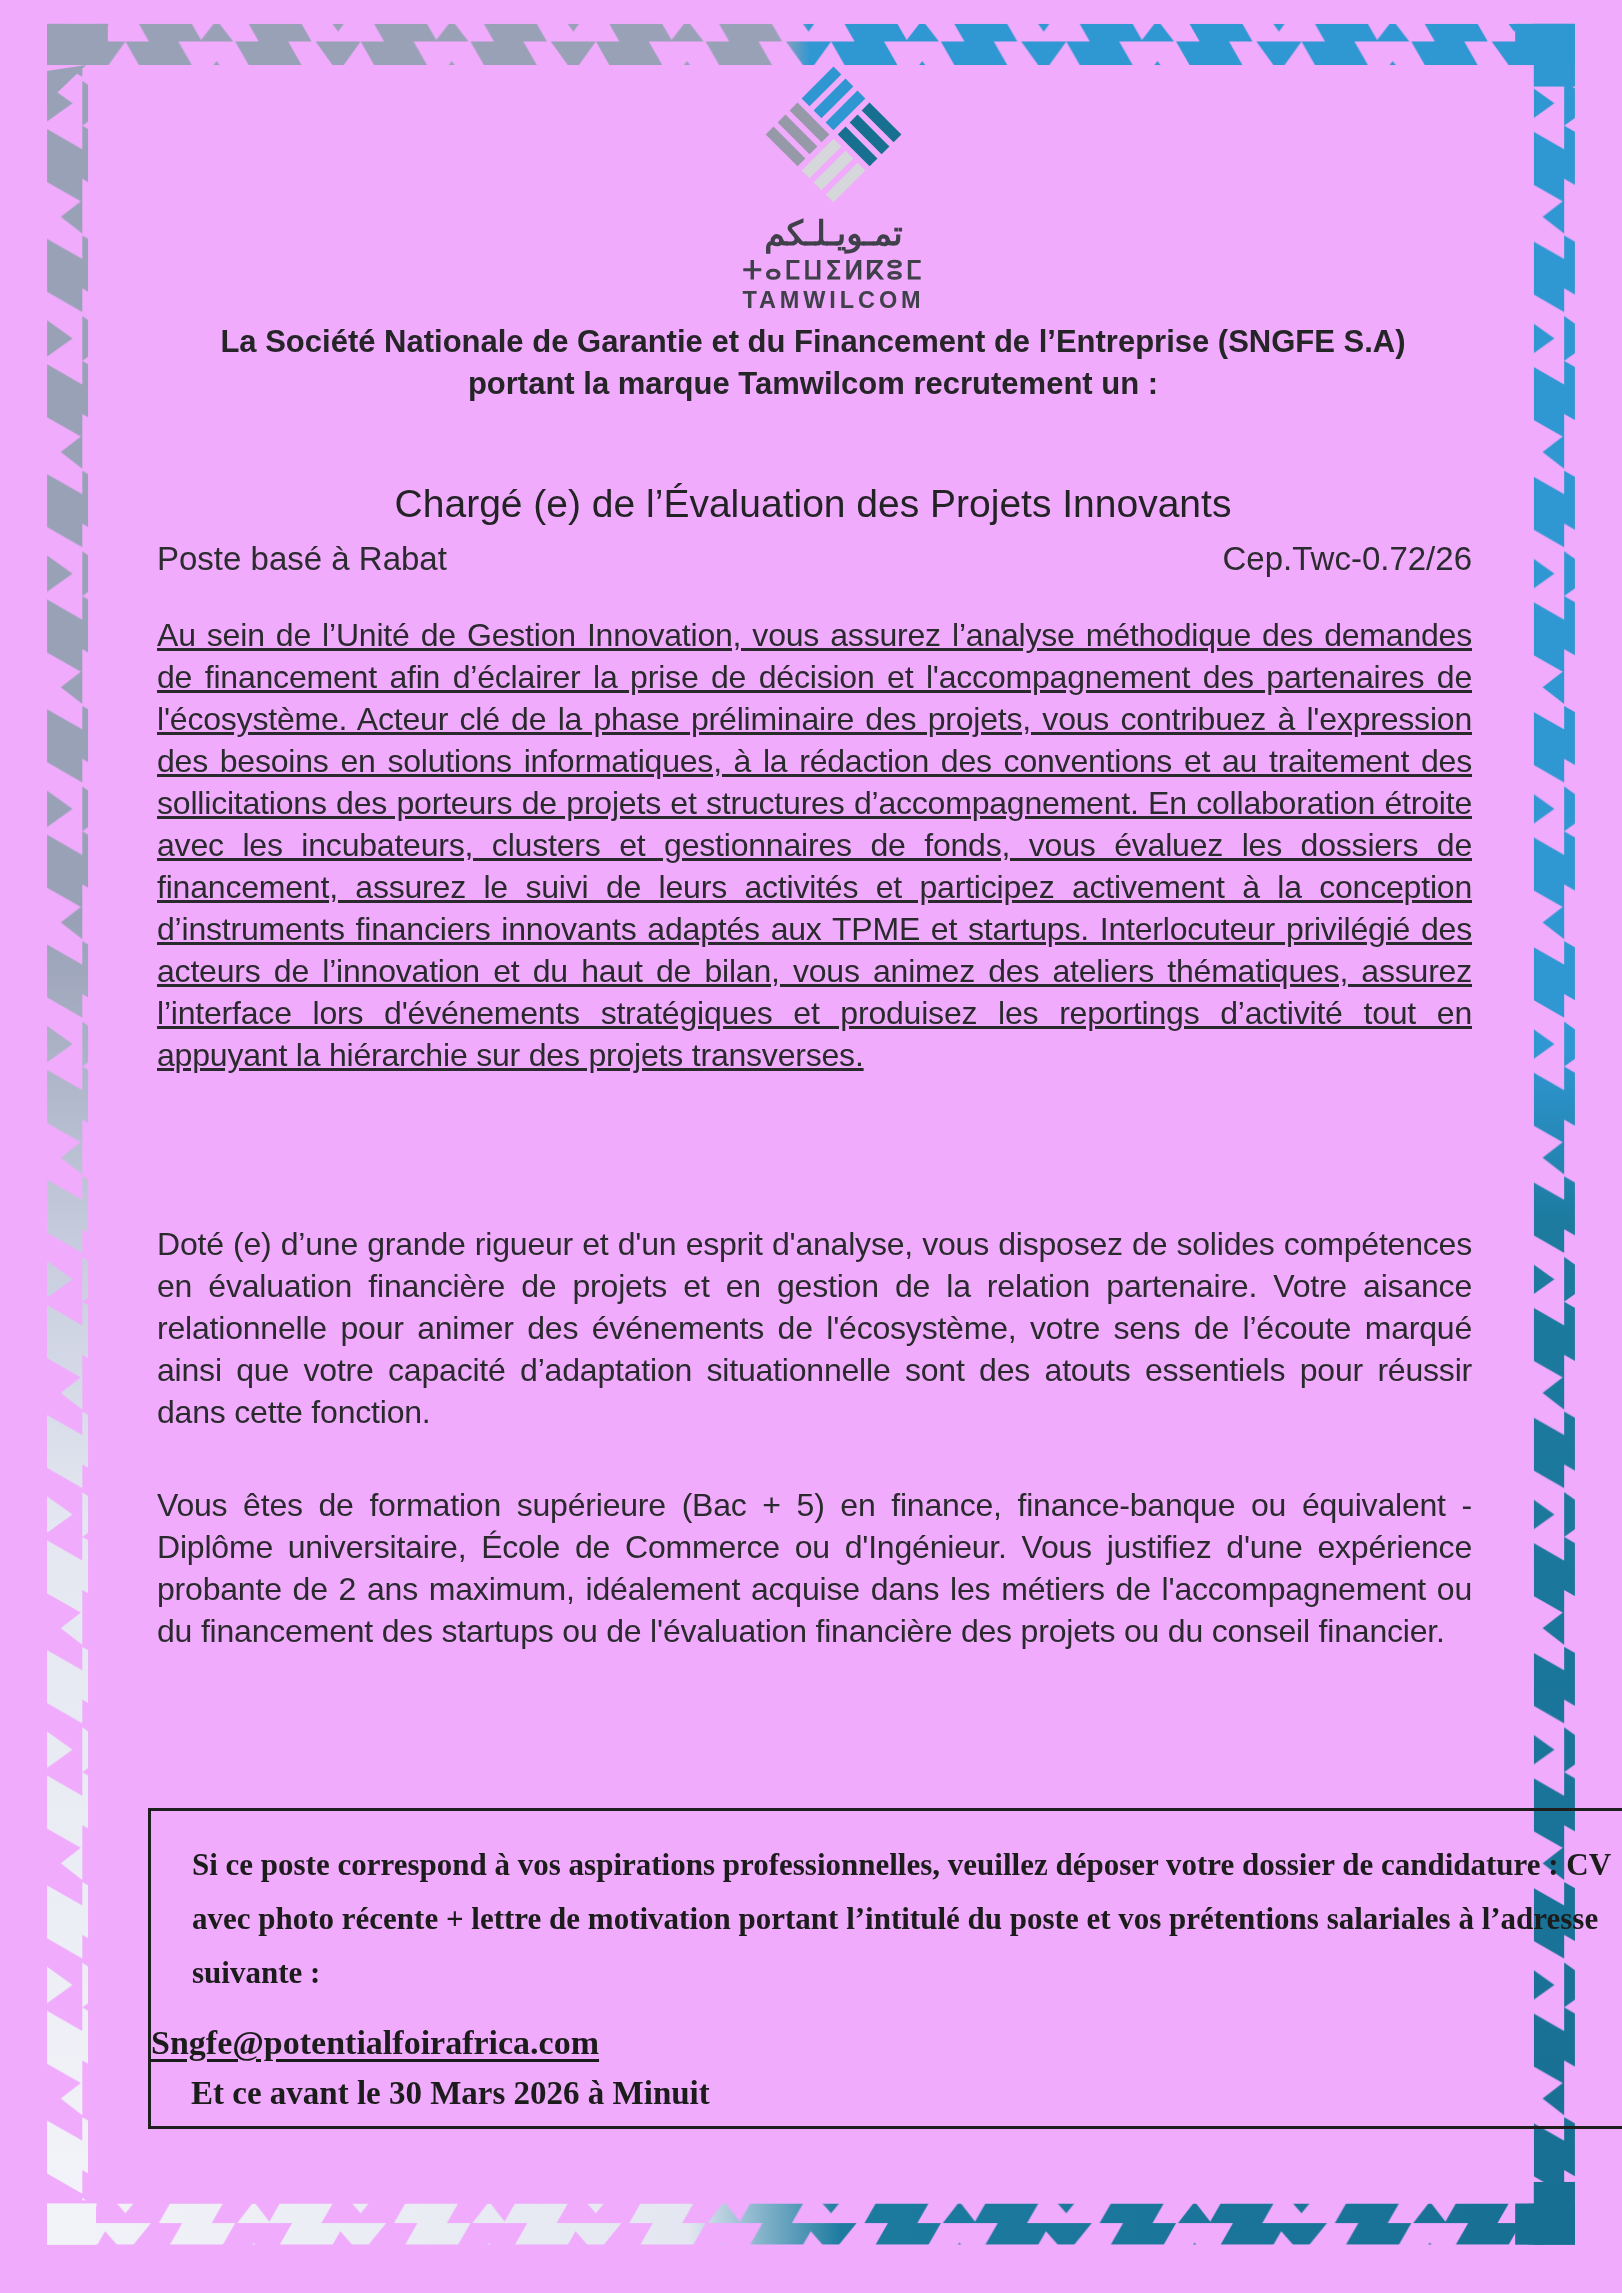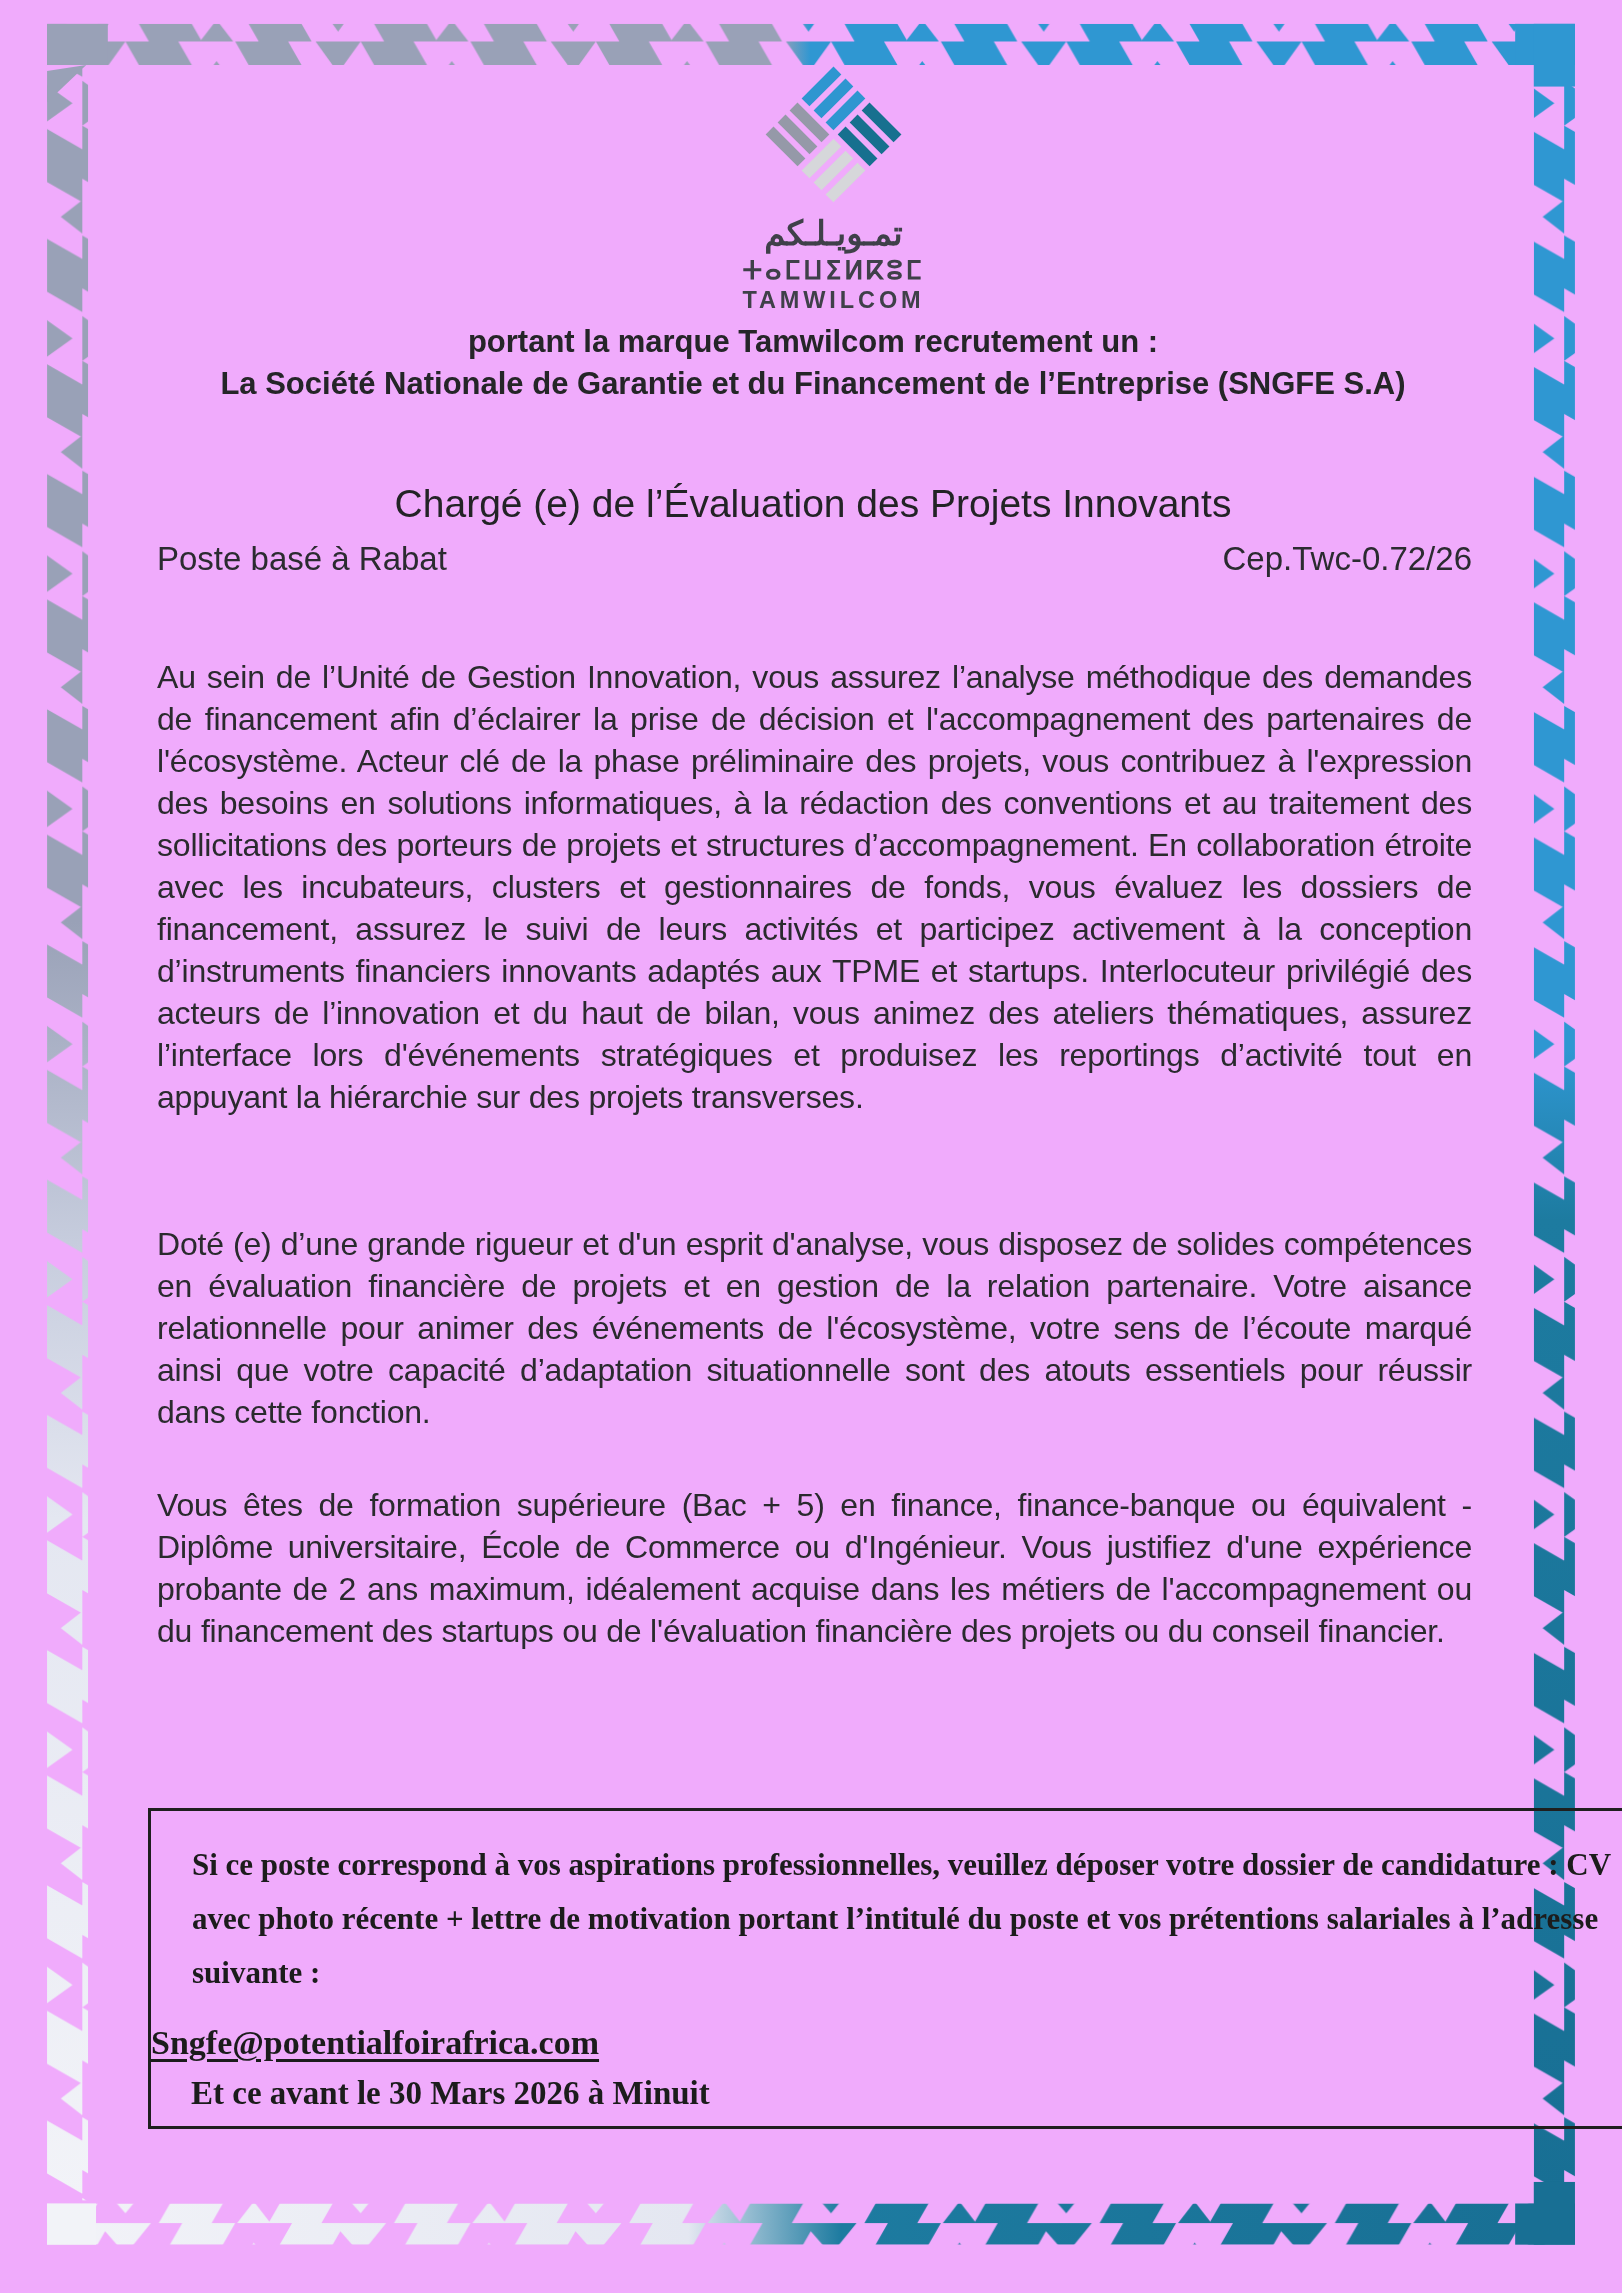--- a/index.html
+++ b/index.html
@@ -30,21 +30,21 @@
     text-align:center;font-weight:normal;font-size:39px;color:#232326;
   }
   .job-location{position:absolute;left:157px;top:540px;font-size:33px;color:#2b2b30;}
   .job-reference{position:absolute;right:150px;top:540px;font-size:33px;color:#2b2b30;}
   
   .para{
     position:absolute;left:157px;width:1315px;
     font-size:32px;line-height:42px;text-align:justify;letter-spacing:-0.2px;
     color:#2a2a2e;
   }
-  .para-1{top:656px;}
+  .para-1{top:614px;text-decoration:underline;}
   .para-2{top:1223px;}
   .para-3{top:1484px;}
   
   .app-box{
     position:absolute;left:148px;top:1808px;width:1552px;height:321px;
     border:3.9px solid #1f1f1f;box-sizing:border-box;
     font-family:"Liberation Serif", serif;color:#1c1c1c;
   }
   .app-intro{margin:27.4px 41px 0 41px;font-weight:bold;font-size:31px;line-height:54px;}
   .app-email{margin-top:23.5px;font-weight:bold;font-size:34px;text-decoration:underline;text-underline-offset:4.9px;text-decoration-thickness:2.9px;}
@@ -168,22 +168,22 @@
           <rect x="37.6" y="3" width="11.3" height="46"></rect>
         </g>
       </g>
     </svg>
     <div class="logo-arabic">تمـويـلـكم</div>
     <div class="logo-tifinagh">ⵜⴰⵎⵡⵉⵍⴽⵓⵎ</div>
     <div class="logo-latin">TAMWILCOM</div>
   </div>
 
   <div class="company-header">
+    <div>La Société Nationale de Garantie et du Financement de l’Entreprise (SNGFE S.A)</div>
     <div>portant la marque Tamwilcom recrutement un :</div>
-    <div>La Société Nationale de Garantie et du Financement de l’Entreprise (SNGFE S.A)</div>
   </div>
 
   <div class="job-title">Chargé (e) de l’Évaluation des Projets Innovants</div>
   <div class="job-location">Poste basé à Rabat</div>
   <div class="job-reference">Cep.Twc-0.72/26</div>
 
   <div class="para para-1">Au sein de l’Unité de Gestion Innovation, vous assurez l’analyse méthodique des demandes de financement afin d’éclairer la prise de décision et l'accompagnement des partenaires de l'écosystème. Acteur clé de la phase préliminaire des projets, vous contribuez à l'expression des besoins en solutions informatiques, à la rédaction des conventions et au traitement des sollicitations des porteurs de projets et structures d’accompagnement. En collaboration étroite avec les incubateurs, clusters et gestionnaires de fonds, vous évaluez les dossiers de financement, assurez le suivi de leurs activités et participez activement à la conception d’instruments financiers innovants adaptés aux TPME et startups. Interlocuteur privilégié des acteurs de l’innovation et du haut de bilan, vous animez des ateliers thématiques, assurez l’interface lors d'événements stratégiques et produisez les reportings d’activité tout en appuyant la hiérarchie sur des projets transverses.</div>
   <div class="para para-2">Doté (e) d’une grande rigueur et d'un esprit d'analyse, vous disposez de solides compétences en évaluation financière de projets et en gestion de la relation partenaire. Votre aisance relationnelle pour animer des événements de l'écosystème, votre sens de l’écoute marqué ainsi que votre capacité d’adaptation situationnelle sont des atouts essentiels pour réussir dans cette fonction.</div>
   <div class="para para-3">Vous êtes de formation supérieure (Bac + 5) en finance, finance-banque ou équivalent - Diplôme universitaire, École de Commerce ou d'Ingénieur. Vous justifiez d'une expérience probante de 2 ans maximum, idéalement acquise dans les métiers de l'accompagnement ou du financement des startups ou de l'évaluation financière des projets ou du conseil financier.</div>
 

